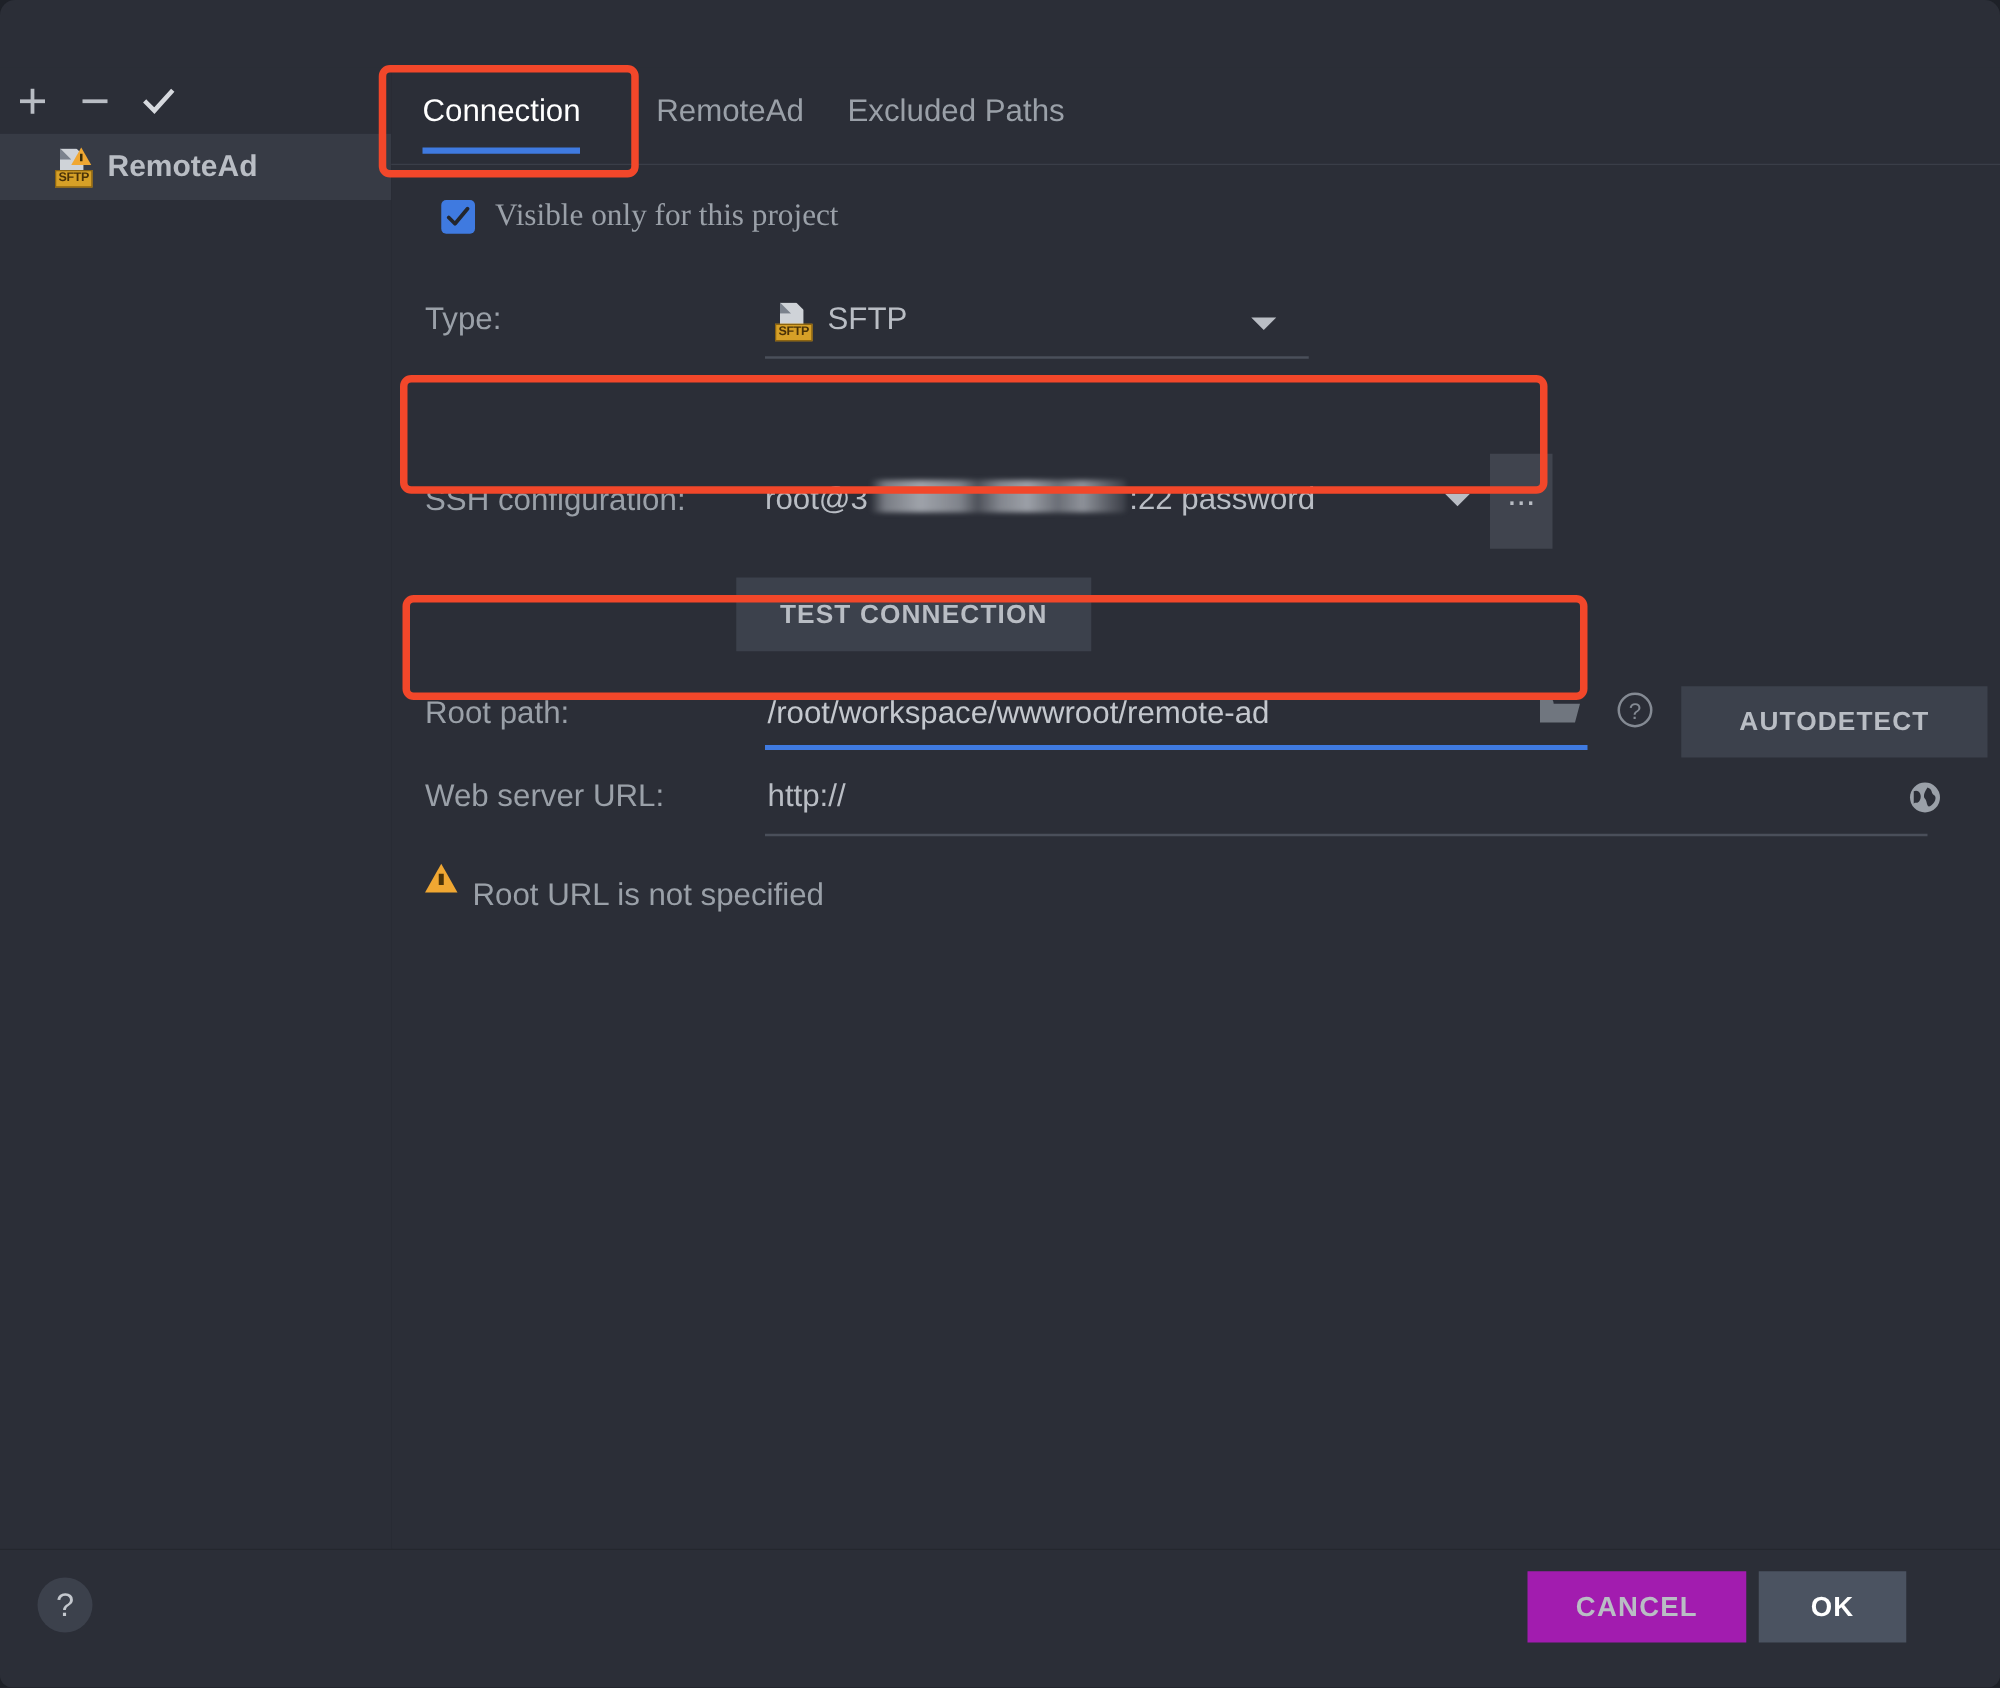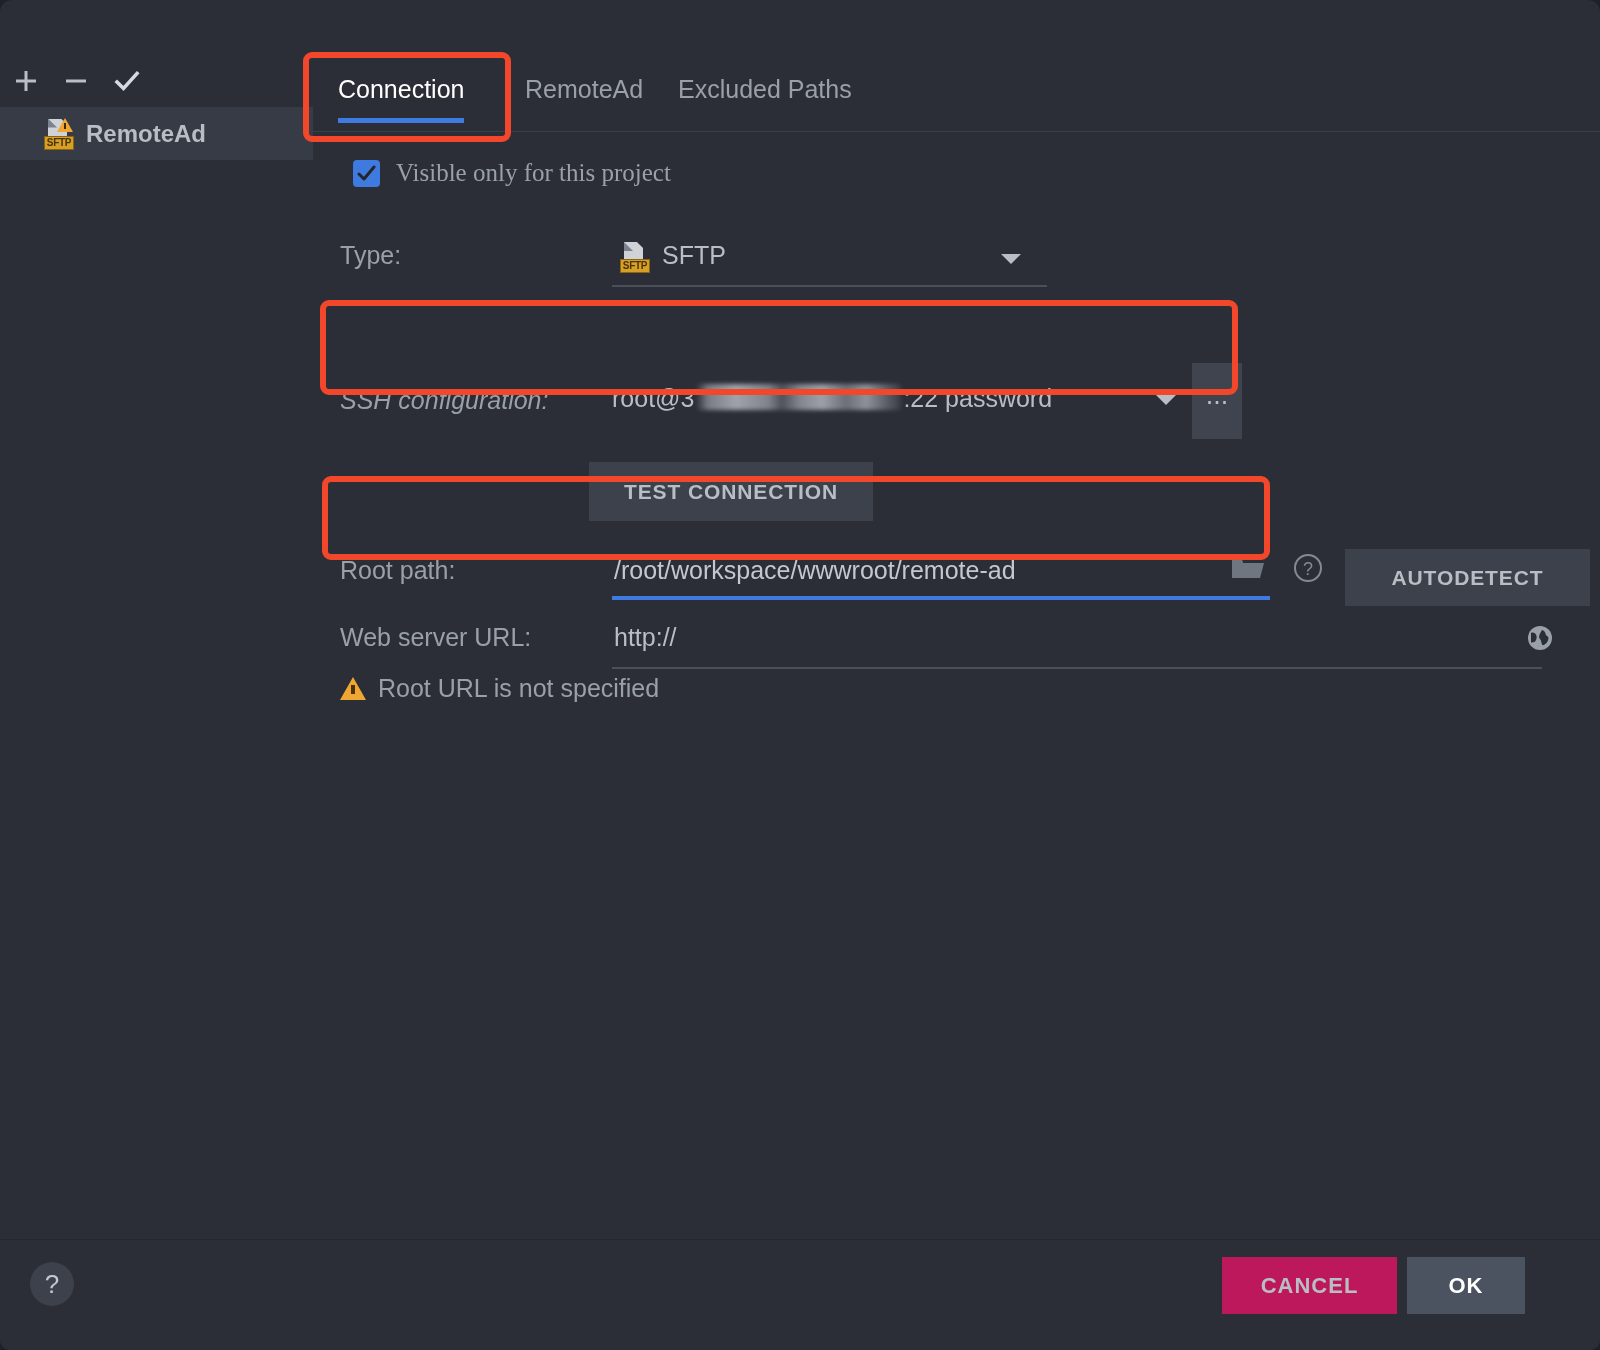--- a/index.html
+++ b/index.html
@@ -233,21 +233,21 @@
   .caret {
     position: absolute;
     width: 0; height: 0;
     border-left: 10px solid transparent;
     border-right: 10px solid transparent;
     border-top: 10px solid #b9bdc4;
   }
 
   
   #ssh-row { left: 27px; top: 300px; width: 1230px; height: 95px; }
-  #ssh-row .lbl { position: absolute; left: 0; top: 32px; font-style: italic; }
+  #ssh-row .lbl { position: absolute; left: 0; top: 32px; }
   #ssh-combo {
     position: absolute;
     left: 272px; top: 17px;
     width: 570px; height: 60px;
     cursor: default;
   }
   #ssh-combo .val { position: absolute; left: 0; top: 13px; }
   .redact {
     display: inline-block;
     vertical-align: -3px;
@@ -354,21 +354,21 @@
     border-right: 13px solid transparent;
     border-bottom: 23px solid #f0a732;
     flex: none;
   }
   #warn-row .wbang {
     position: absolute;
     left: -2px; top: 8px;
     width: 4px; height: 9px;
     background: #4a3208;
   }
-  #warn-row .lbl { margin-left: 12px; }
+  #warn-row .lbl { margin-left: 12px; margin-top: 28px; }
 
   
   #advanced-row { left: 27px; top: 672px; width: 1230px; height: 48px; }
   #advanced-row .tri {
     position: absolute;
     left: 16px; top: 14px;
     width: 0; height: 0;
     border-top: 9px solid transparent;
     border-bottom: 9px solid transparent;
     border-left: 13px solid #b9bdc4;
@@ -407,21 +407,21 @@
     position: absolute;
     top: 17px;
     height: 57px;
     font-size: 22px;
     font-weight: bold;
     letter-spacing: 1px;
     text-align: center;
     line-height: 57px;
     cursor: default;
   }
-  #cancel-button { left: 1222px; width: 175px; background: #be185d; color: #b9bdc4; }
+  #cancel-button { left: 1222px; width: 175px; background: #a21caf; color: #b9bdc4; }
   #ok-button     { left: 1407px; width: 118px; background: #4b5361; color: #ffffff; }
 
   
   .annot {
     position: absolute;
     border: 6px solid #f2472a;
     border-radius: 9px;
     pointer-events: none;
     box-sizing: border-box;
   }

